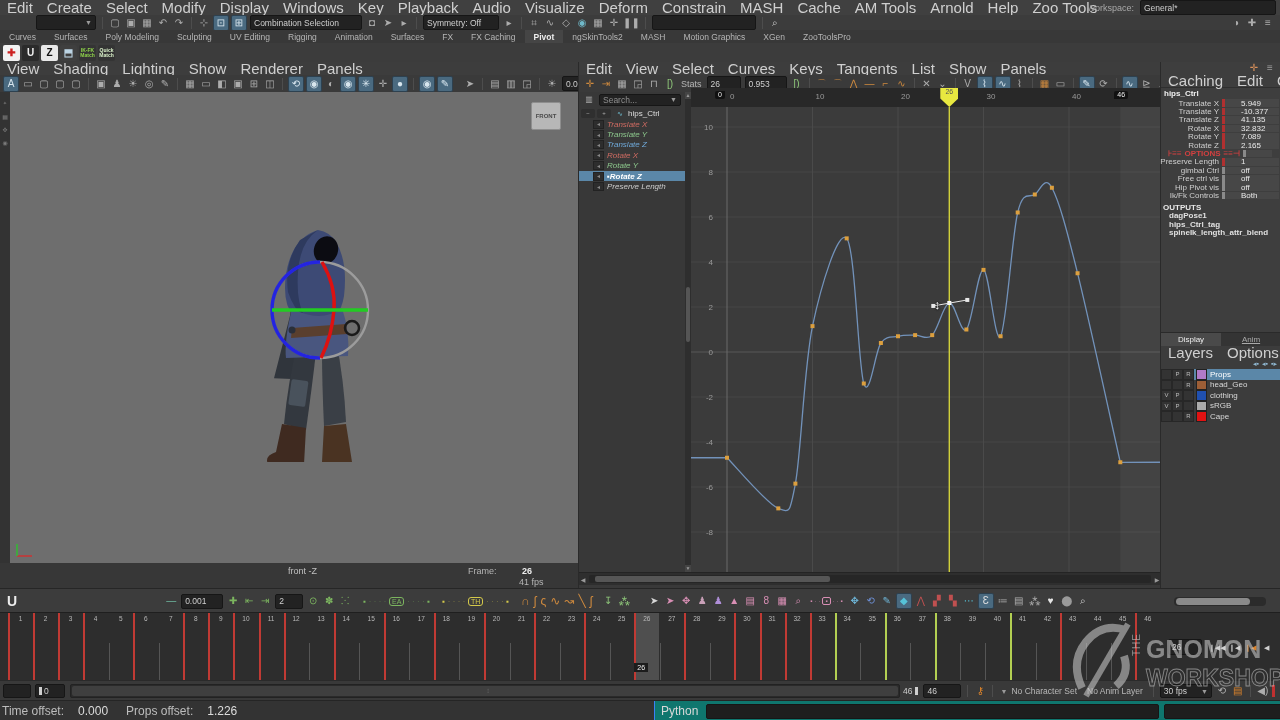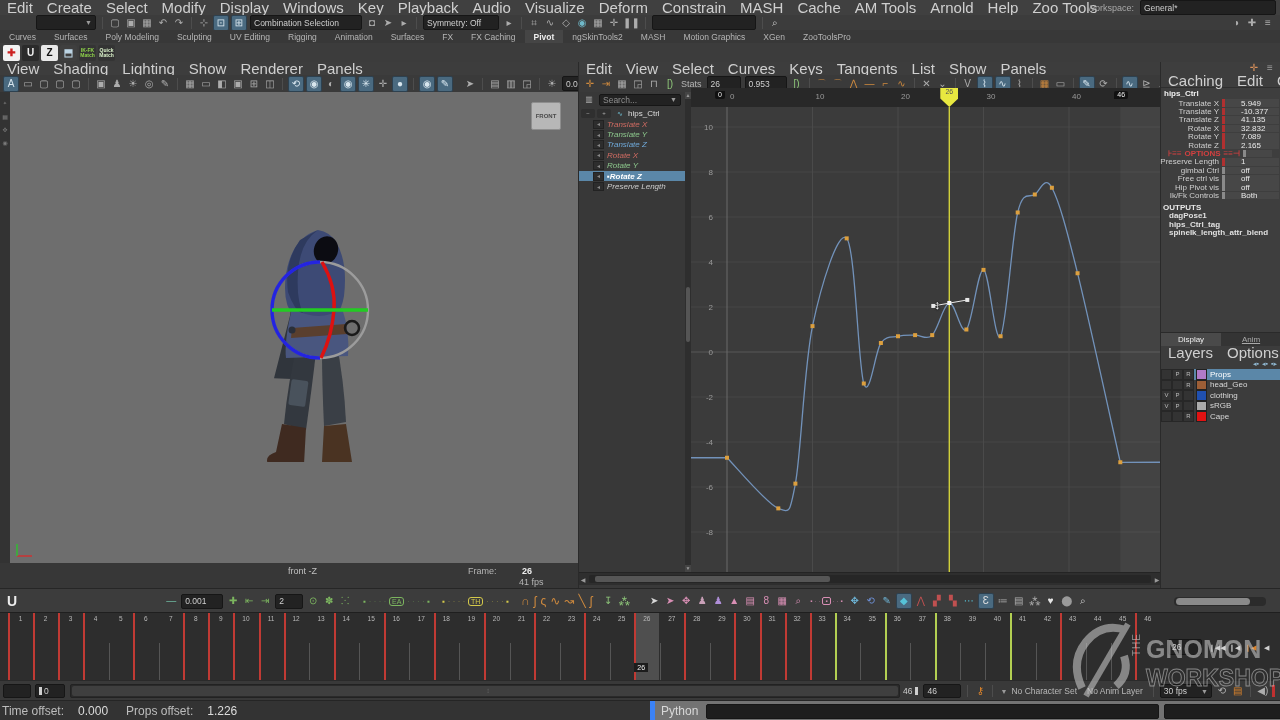--- a/index.html
+++ b/index.html
@@ -864,21 +864,21 @@
   <span class="icon">◀)</span>
   <span style="display:inline-block;width:3px;height:12px;background:#c03030;margin-left:1px;flex:none"></span>
 </div>
 
 <div id="status-bar" class="abs row">
   <span style="margin-left:2px;color:#bdbdbd">Time offset:</span>
   <span style="margin-left:14px;color:#dcdcdc">0.000</span>
   <span style="margin-left:18px;color:#bdbdbd">Props offset:</span>
   <span style="margin-left:14px;color:#dcdcdc">1.226</span>
   <div style="flex:1"></div>
-  <div class="row" style="width:625px;height:20px;background:#737373;border-left:5px solid #3b82f6;flex:none">
+  <div class="row" style="width:625px;height:20px;background:#0f766e;border-left:1px solid #3b82f6;flex:none">
     <span style="margin:0 6px;color:#d8d8d8">Python</span>
     <span class="field" style="width:445px;height:13px;background:#1e1e1e"></span>
     <span class="field" style="width:138px;height:13px;background:#1e1e1e;margin-left:3px"></span>
   </div>
 </div>
 
 <svg id="watermark" class="abs" viewBox="0 0 212 96">
   <g fill="none" stroke="#d0d0d0">
     <path d="M14,78 Q2,52 18,32 Q34,12 58,20" stroke-width="8"></path>
     <path d="M60,14 L18,86" stroke-width="6"></path>

